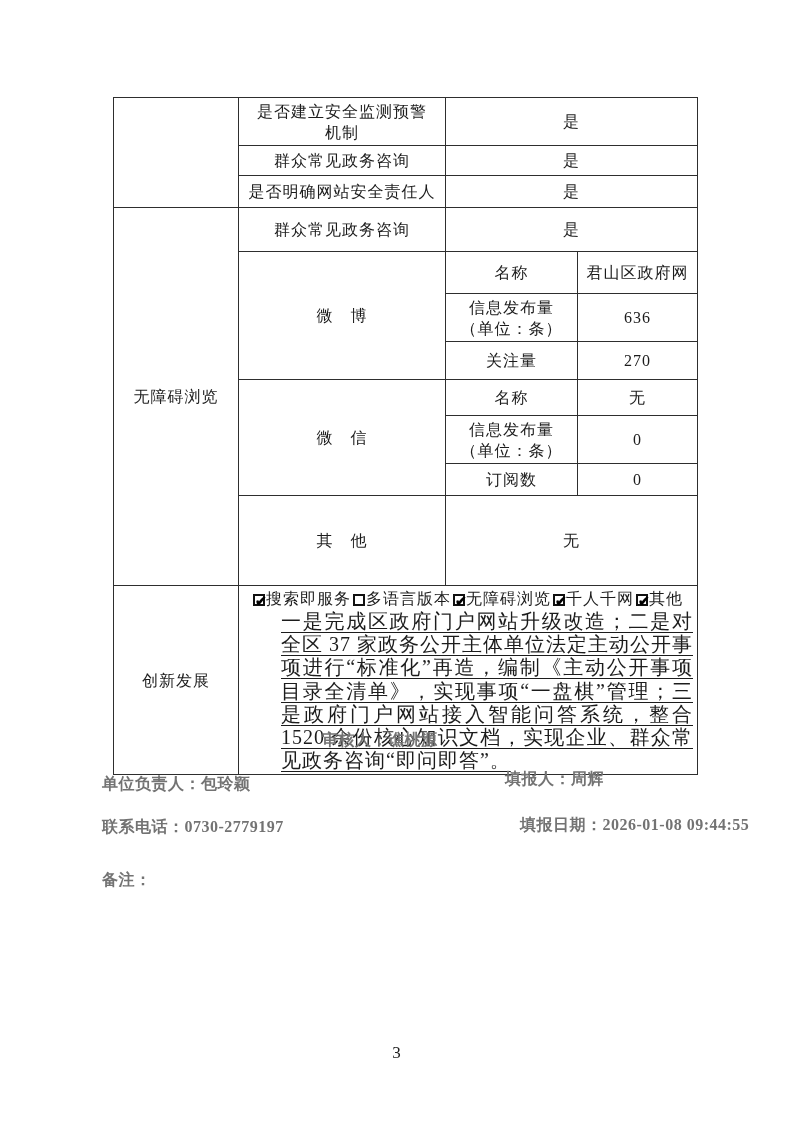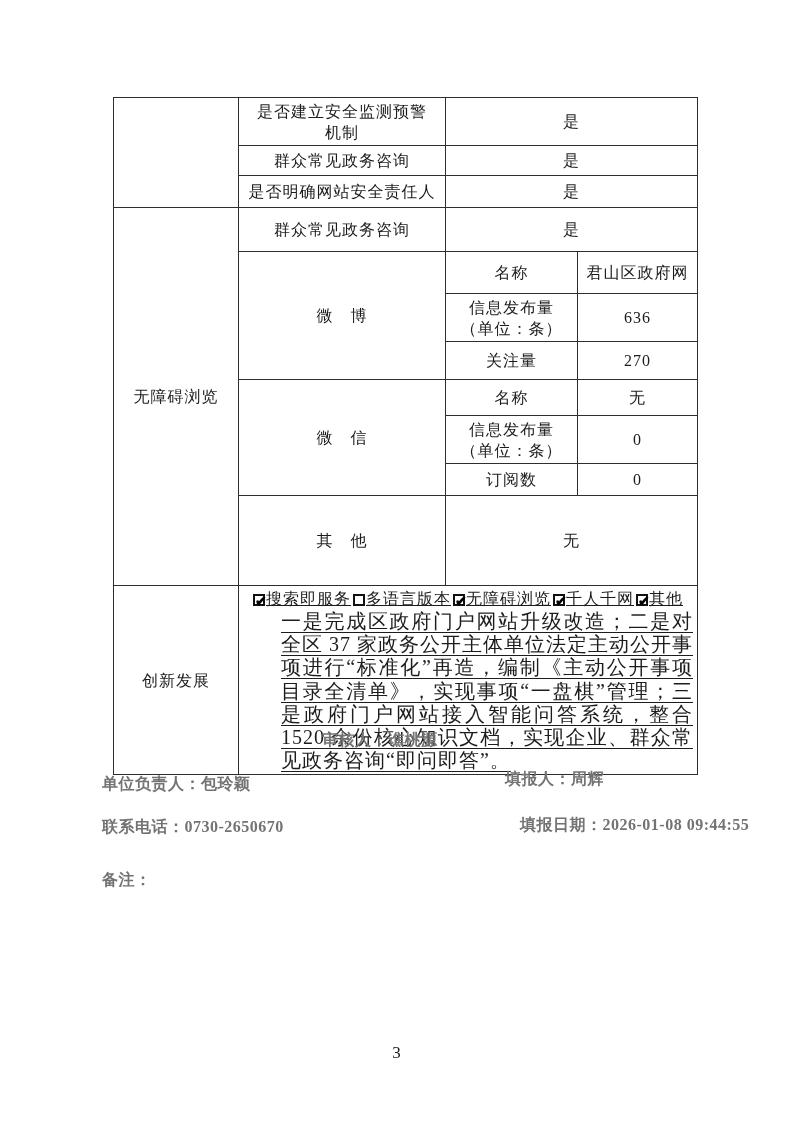--- a/index.html
+++ b/index.html
@@ -32,21 +32,20 @@
   td.innov-cell {
     text-align: left;
     vertical-align: top;
     padding: 5px 9px 4px 9px;
     letter-spacing: 0.5px;
   }
   .cbx-line {
     white-space: nowrap;
     line-height: 22px;
     font-size: 16px;
-    text-decoration: underline;
   }
   .cbx {
     display: inline-block;
     width: 12px; height: 12px;
     border: 2px solid #111;
     margin: 0 1px 0 2px;
     vertical-align: -2px;
     text-align: center;
     font-weight: bold;
     font-size: 14px;
@@ -157,17 +156,17 @@
       </div>
       <div class="innov-text">一是完成区政府门户网站升级改造；二是对全区 37 家政务公开主体单位法定主动公开事项进行“标准化”再造，编制《主动公开事项目录全清单》，实现事项“一盘棋”管理；三是政府门户网站接入智能问答系统，整合 1520 余份核心知识文档，实现企业、群众常见政务咨询“即问即答”。</div>
     </td>
   </tr>
 </tbody>
   </table>
 
 <div class="f-item" style="left:102px; top:774px">单位负责人：包玲颖</div>
 <div class="f-item" style="left:322px; top:730px">审核人：谯桃源</div>
 <div class="f-item" style="left:505px; top:769px">填报人：周辉</div>
-<div class="f-item" style="left:102px; top:817px">联系电话：0730-2650670</div>
+<div class="f-item" style="left:102px; top:817px">联系电话：0730-2779197</div>
 <div class="f-item" style="left:520px; top:815px">填报日期：2026-01-08 09:44:55</div>
 <div class="f-item" style="left:102px; top:870px">备注：</div>
 
 <div class="page-num">3</div>
 
 </body></html>

